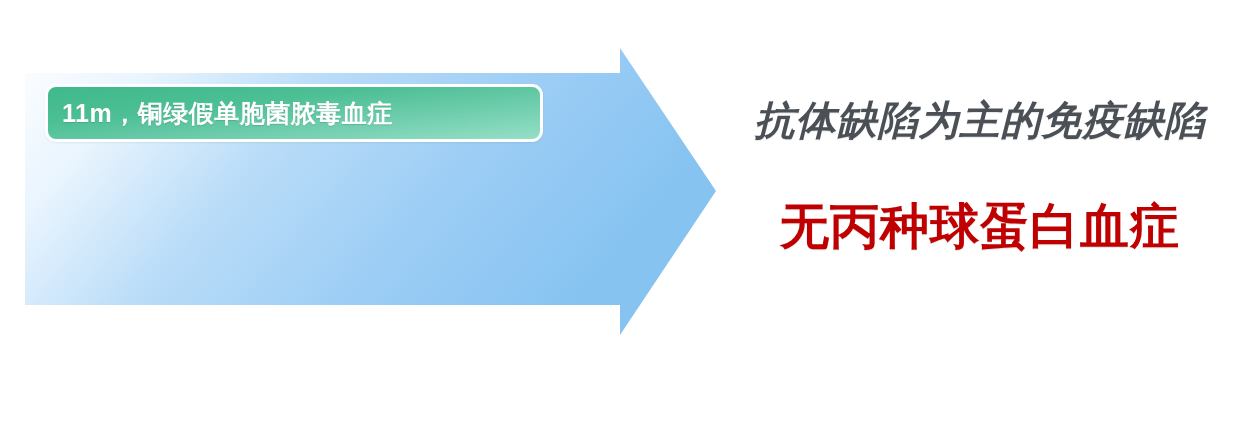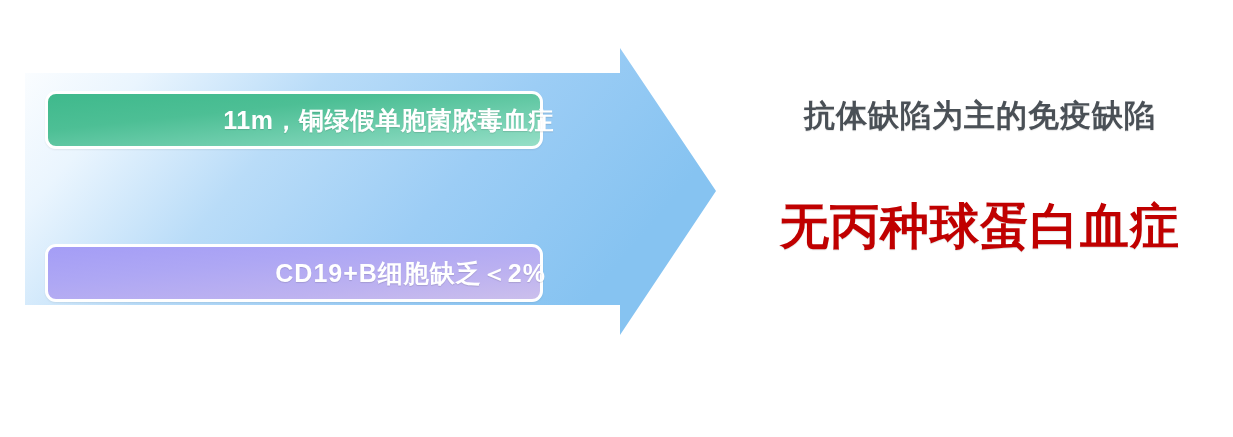--- a/index.html
+++ b/index.html
@@ -32,23 +32,22 @@
   .pill {
     position: absolute;
     left: 45px;
     width: 498px;
     height: 58px;
     border-radius: 11px;
     border: 3px solid #ffffff;
     box-sizing: border-box;
     display: flex;
     align-items: center;
-    justify-content: flex-end;
+    justify-content: flex-start;
     box-shadow: 0 1px 2px rgba(0,0,0,0.07);
-    margin-top: 7px;
   }
   .pill-label {
     color: #ffffff;
     font-weight: bold;
     font-size: 25px;
     letter-spacing: 0.5px;
     white-space: nowrap;
     text-shadow: 0 1px 1px rgba(0,0,0,0.12);
     line-height: 1;
     transform: translateX(14px);
@@ -75,24 +74,25 @@
     position: absolute;
     text-align: center;
     white-space: nowrap;
     font-weight: bold;
     line-height: 1;
   }
   #conclusion-category {
     left: 745px;
     top: 100px;
     width: 470px;
-    font-size: 31px;
+    font-size: 40px;
     color: #4a5056;
     letter-spacing: 1px;
     text-shadow: 0 1px 1px rgba(0,0,0,0.10);
+    font-style: italic;
   }
   #conclusion-diagnosis {
     left: 745px;
     top: 202px;
     width: 470px;
     font-size: 49px;
     color: #c00000;
     letter-spacing: 1px;
     text-shadow: 0 1px 1px rgba(0,0,0,0.12);
   }
@@ -115,21 +115,18 @@
       </defs>
       <path d="M 25,73 L 620,73 L 620,48 L 716,191 L 620,335 L 620,305 L 25,305 Z" fill="url(#arrowGrad)"></path>
     </svg>
   </div>
 
   <div class="pill" id="pill-1">
     <span class="pill-label">11m，铜绿假单胞菌脓毒血症</span>
   </div>
 
 
-  <div class="pill" id="pill-3">
-    <span class="pill-label">CD19+B细胞缺乏＜2%</span>
-  </div>
 
   <div class="right-text" id="conclusion-category">抗体缺陷为主的免疫缺陷</div>
 
   <div class="right-text" id="conclusion-diagnosis">无丙种球蛋白血症</div>
 
 </div>
 
 </body></html>

